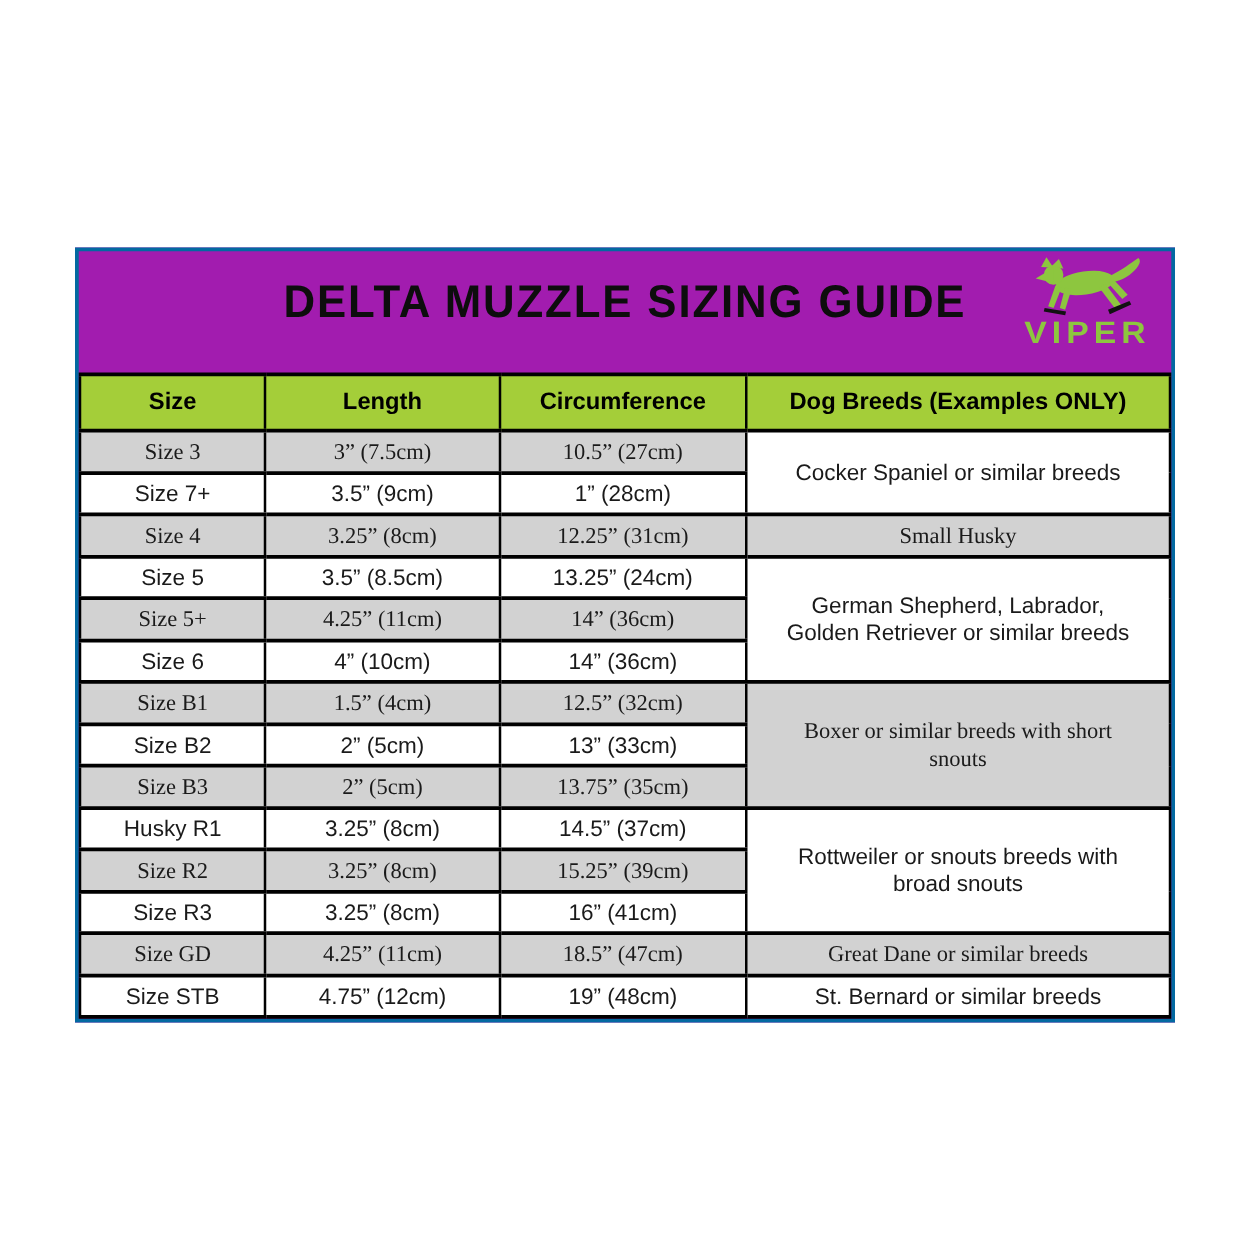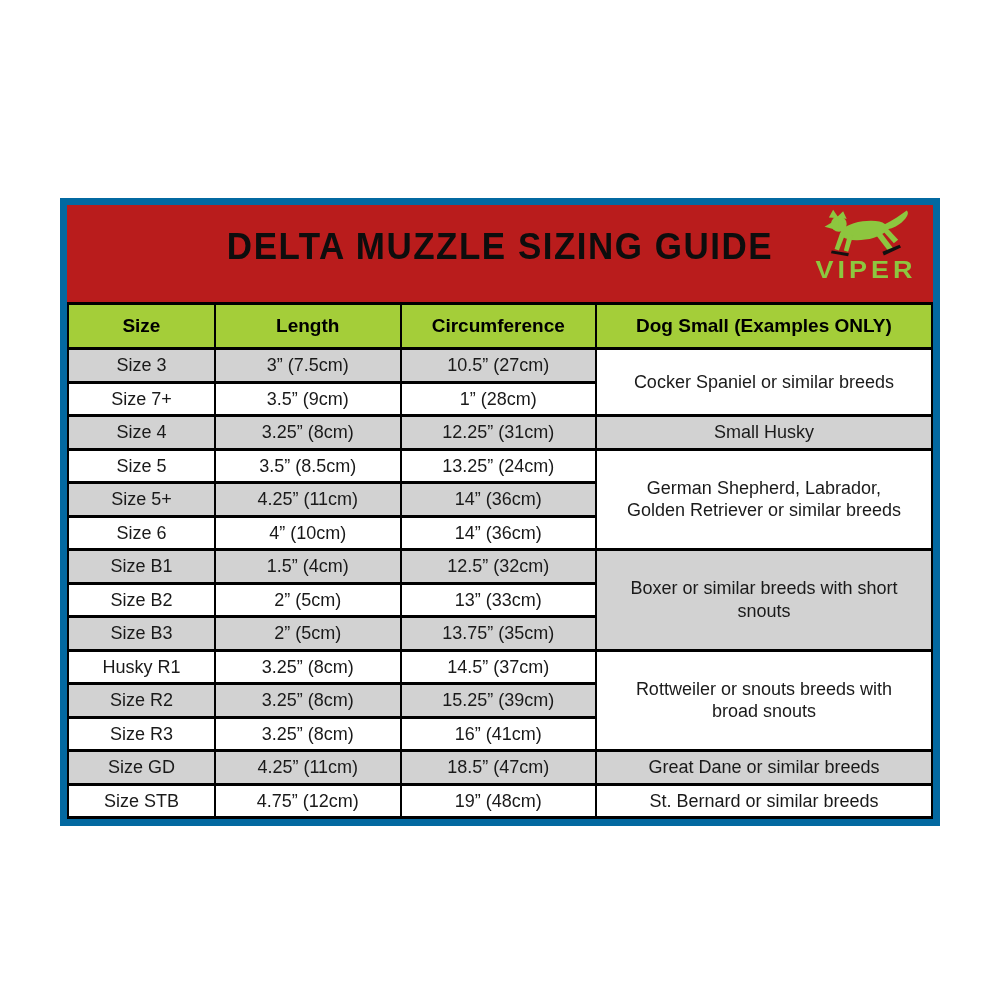--- a/index.html
+++ b/index.html
@@ -1,20 +1,20 @@
 <!DOCTYPE html>
 <html><head>
 <meta charset="utf-8">
 <style>
   * { margin:0; padding:0; box-sizing:border-box; }
   html,body { width:1000px; height:1000px; background:#ffffff;
               font-family:"Liberation Sans", sans-serif; }
   .sheet {
     position:absolute; left:60px; top:198px; width:880px;
-    border:7px solid #0369a1; background:#b91c1c;
+    border:3px solid #0369a1; background:#a21caf;
   }
   .titlebar {
     position:relative; height:82px;
     display:flex; align-items:center; justify-content:center;
   }
   .title {
     font-size:35px; font-weight:900; letter-spacing:1.5px; color:#0d0d0d;
     transform:scaleY(1.05); white-space:nowrap;
   }
   .logo {
@@ -34,21 +34,21 @@
   th {
     background:#a4ce39; color:#000; font-size:19px; font-weight:bold;
     border:3px solid #000; border-left-width:2px; border-right-width:2px;
     padding:10px 4px; text-align:center;
   }
   td {
     border:3px solid #000; border-left-width:2px; border-right-width:2px;
     font-size:18px; color:#1a1a1a; text-align:center;
     padding:4px 10px; line-height:1.25; background:#fff;
   }
-  td.gray { background:#d2d2d2; }
+  td.gray { background:#d2d2d2;font-family:Liberation Serif, serif; }
   td.breed { padding:4px 26px; }
 </style>
 </head>
 <body>
 
 <div class="sheet">
 
   <div class="titlebar">
     <div class="title">DELTA MUZZLE SIZING GUIDE</div>
     <div class="logo">
@@ -81,21 +81,21 @@
       <col class="c-size">
         <col class="c-len">
         <col class="c-circ">
         <col class="c-breed">
     </colgroup>
     <thead>
       <tr>
         <th>Size</th>
         <th>Length</th>
         <th>Circumference</th>
-        <th>Dog Small (Examples ONLY)</th>
+        <th>Dog Breeds (Examples ONLY)</th>
       </tr>
     </thead>
     <tbody>
       <tr>
         <td class="gray">Size 3</td>
         <td class="gray">3” (7.5cm)</td>
         <td class="gray">10.5” (27cm)</td>
         <td class="breed" rowspan="2">Cocker Spaniel or similar breeds</td>
       </tr>
       <tr>

